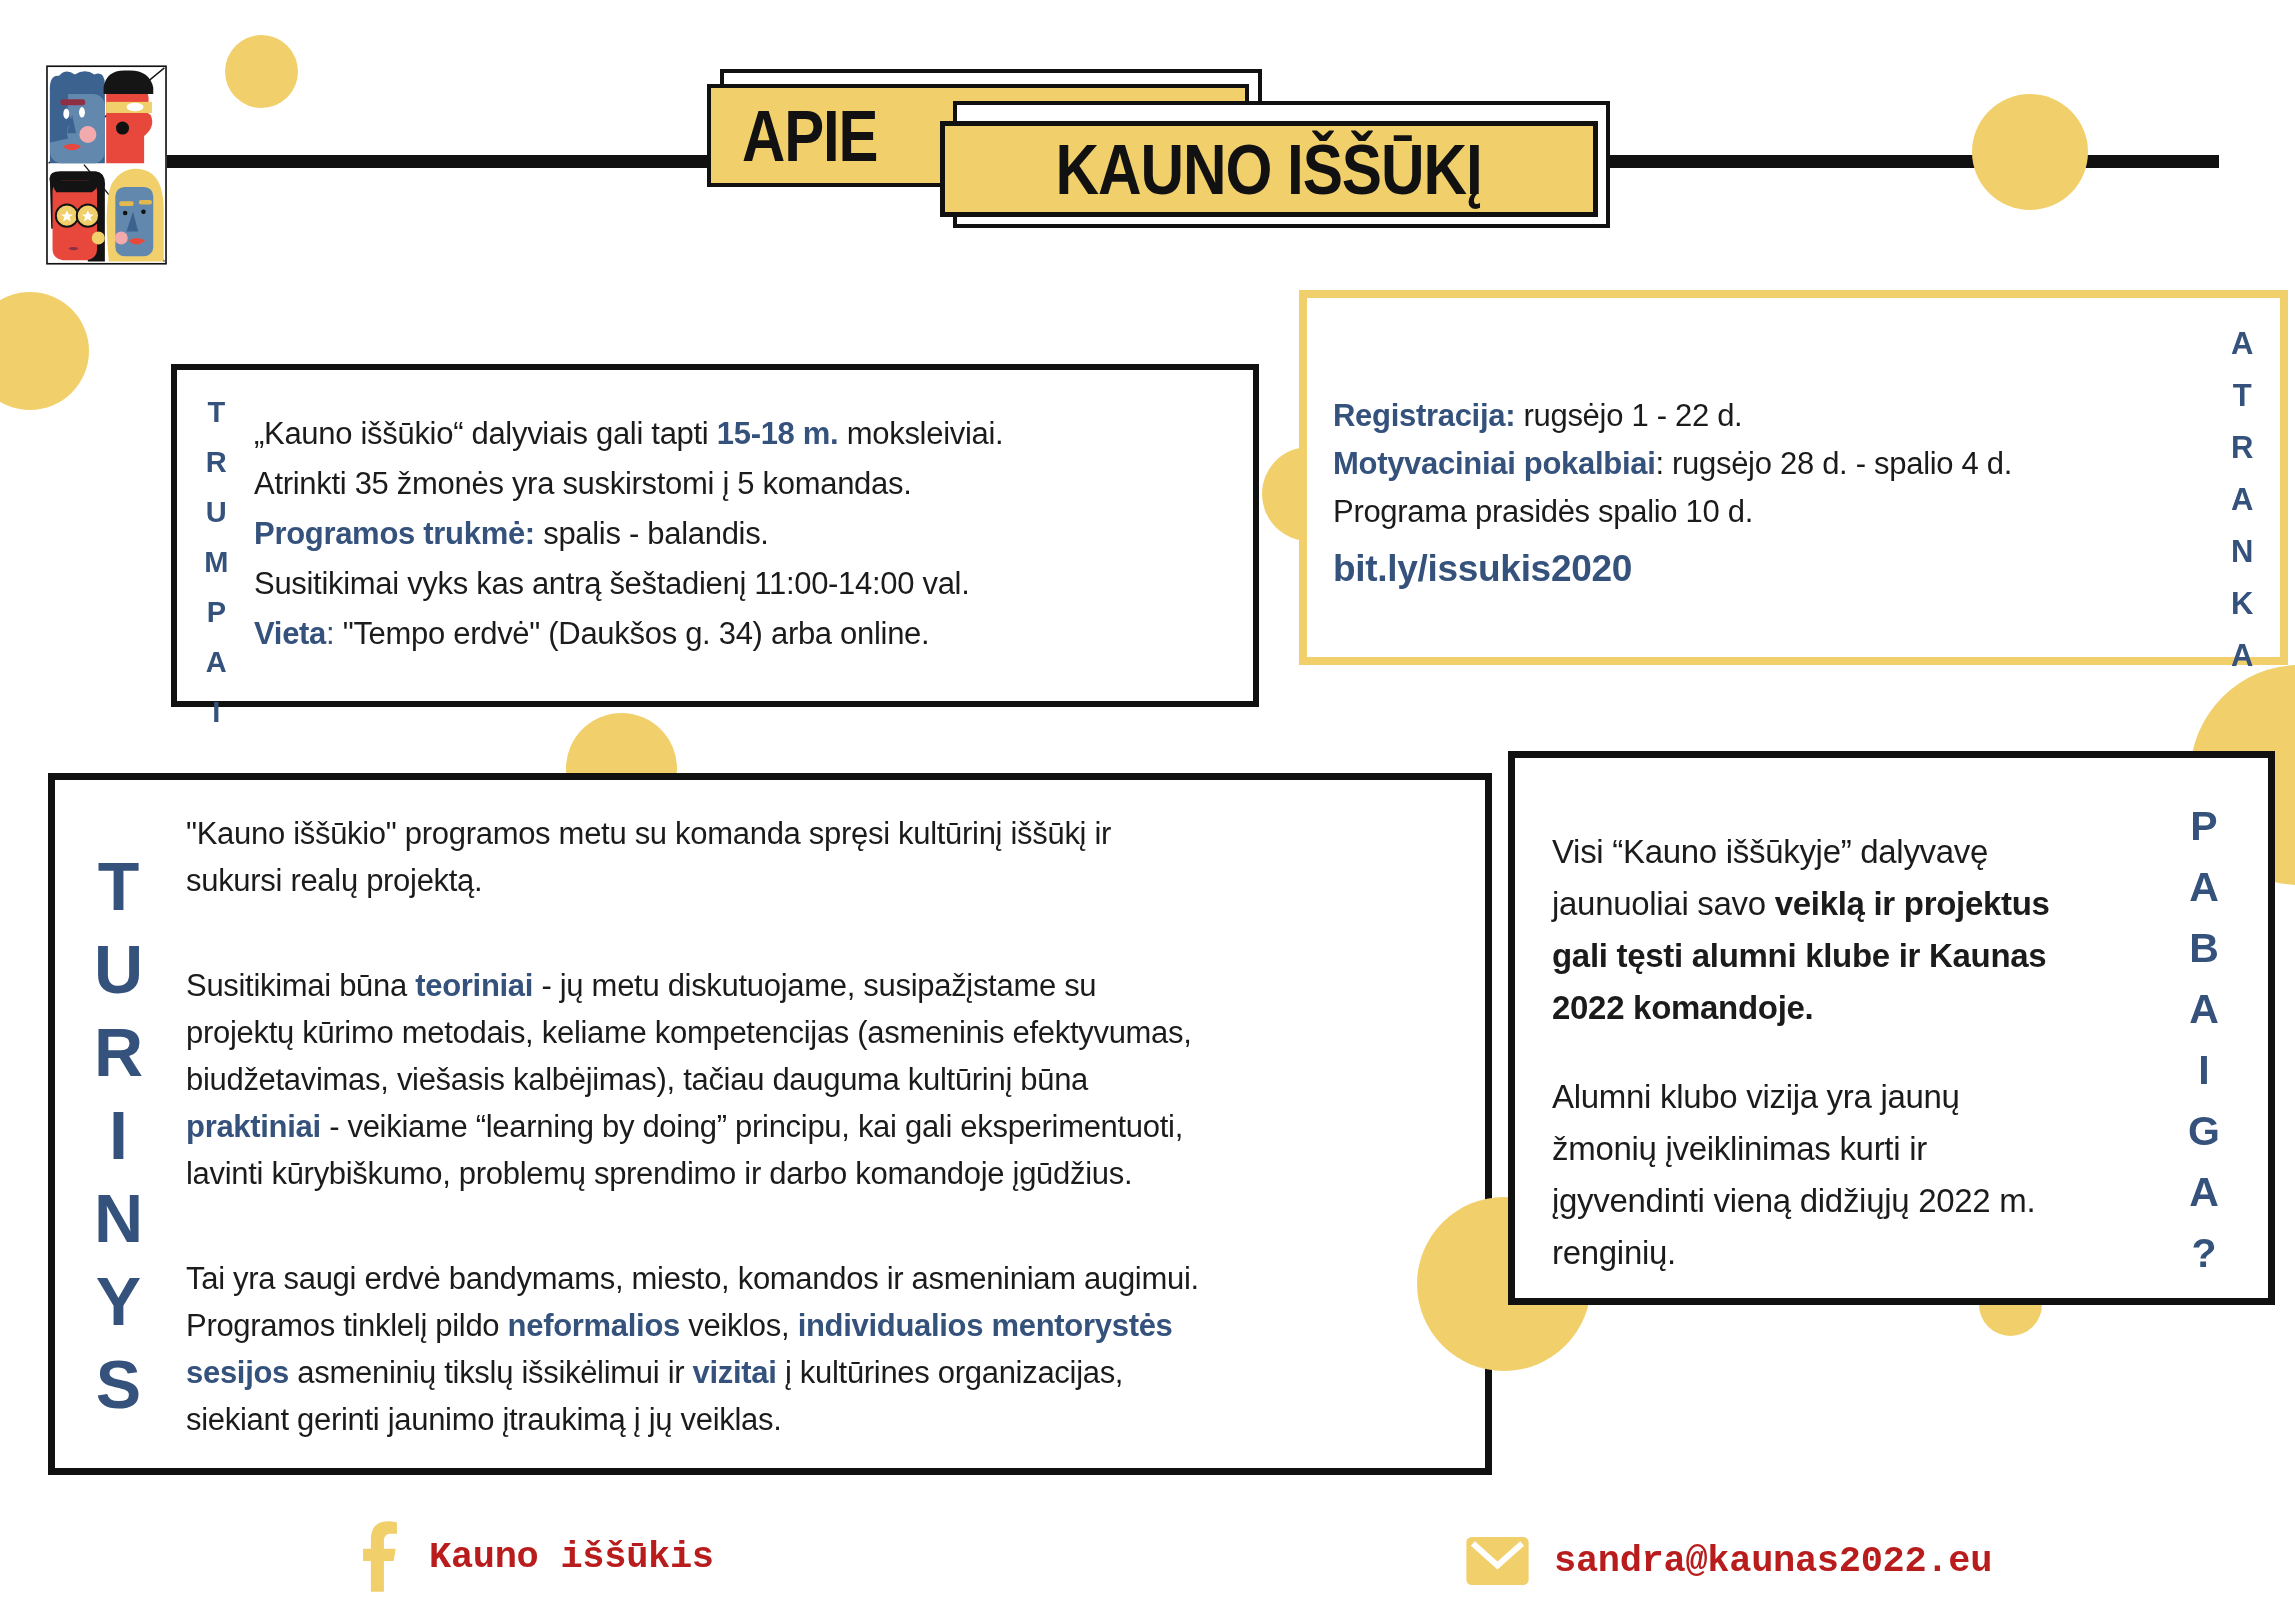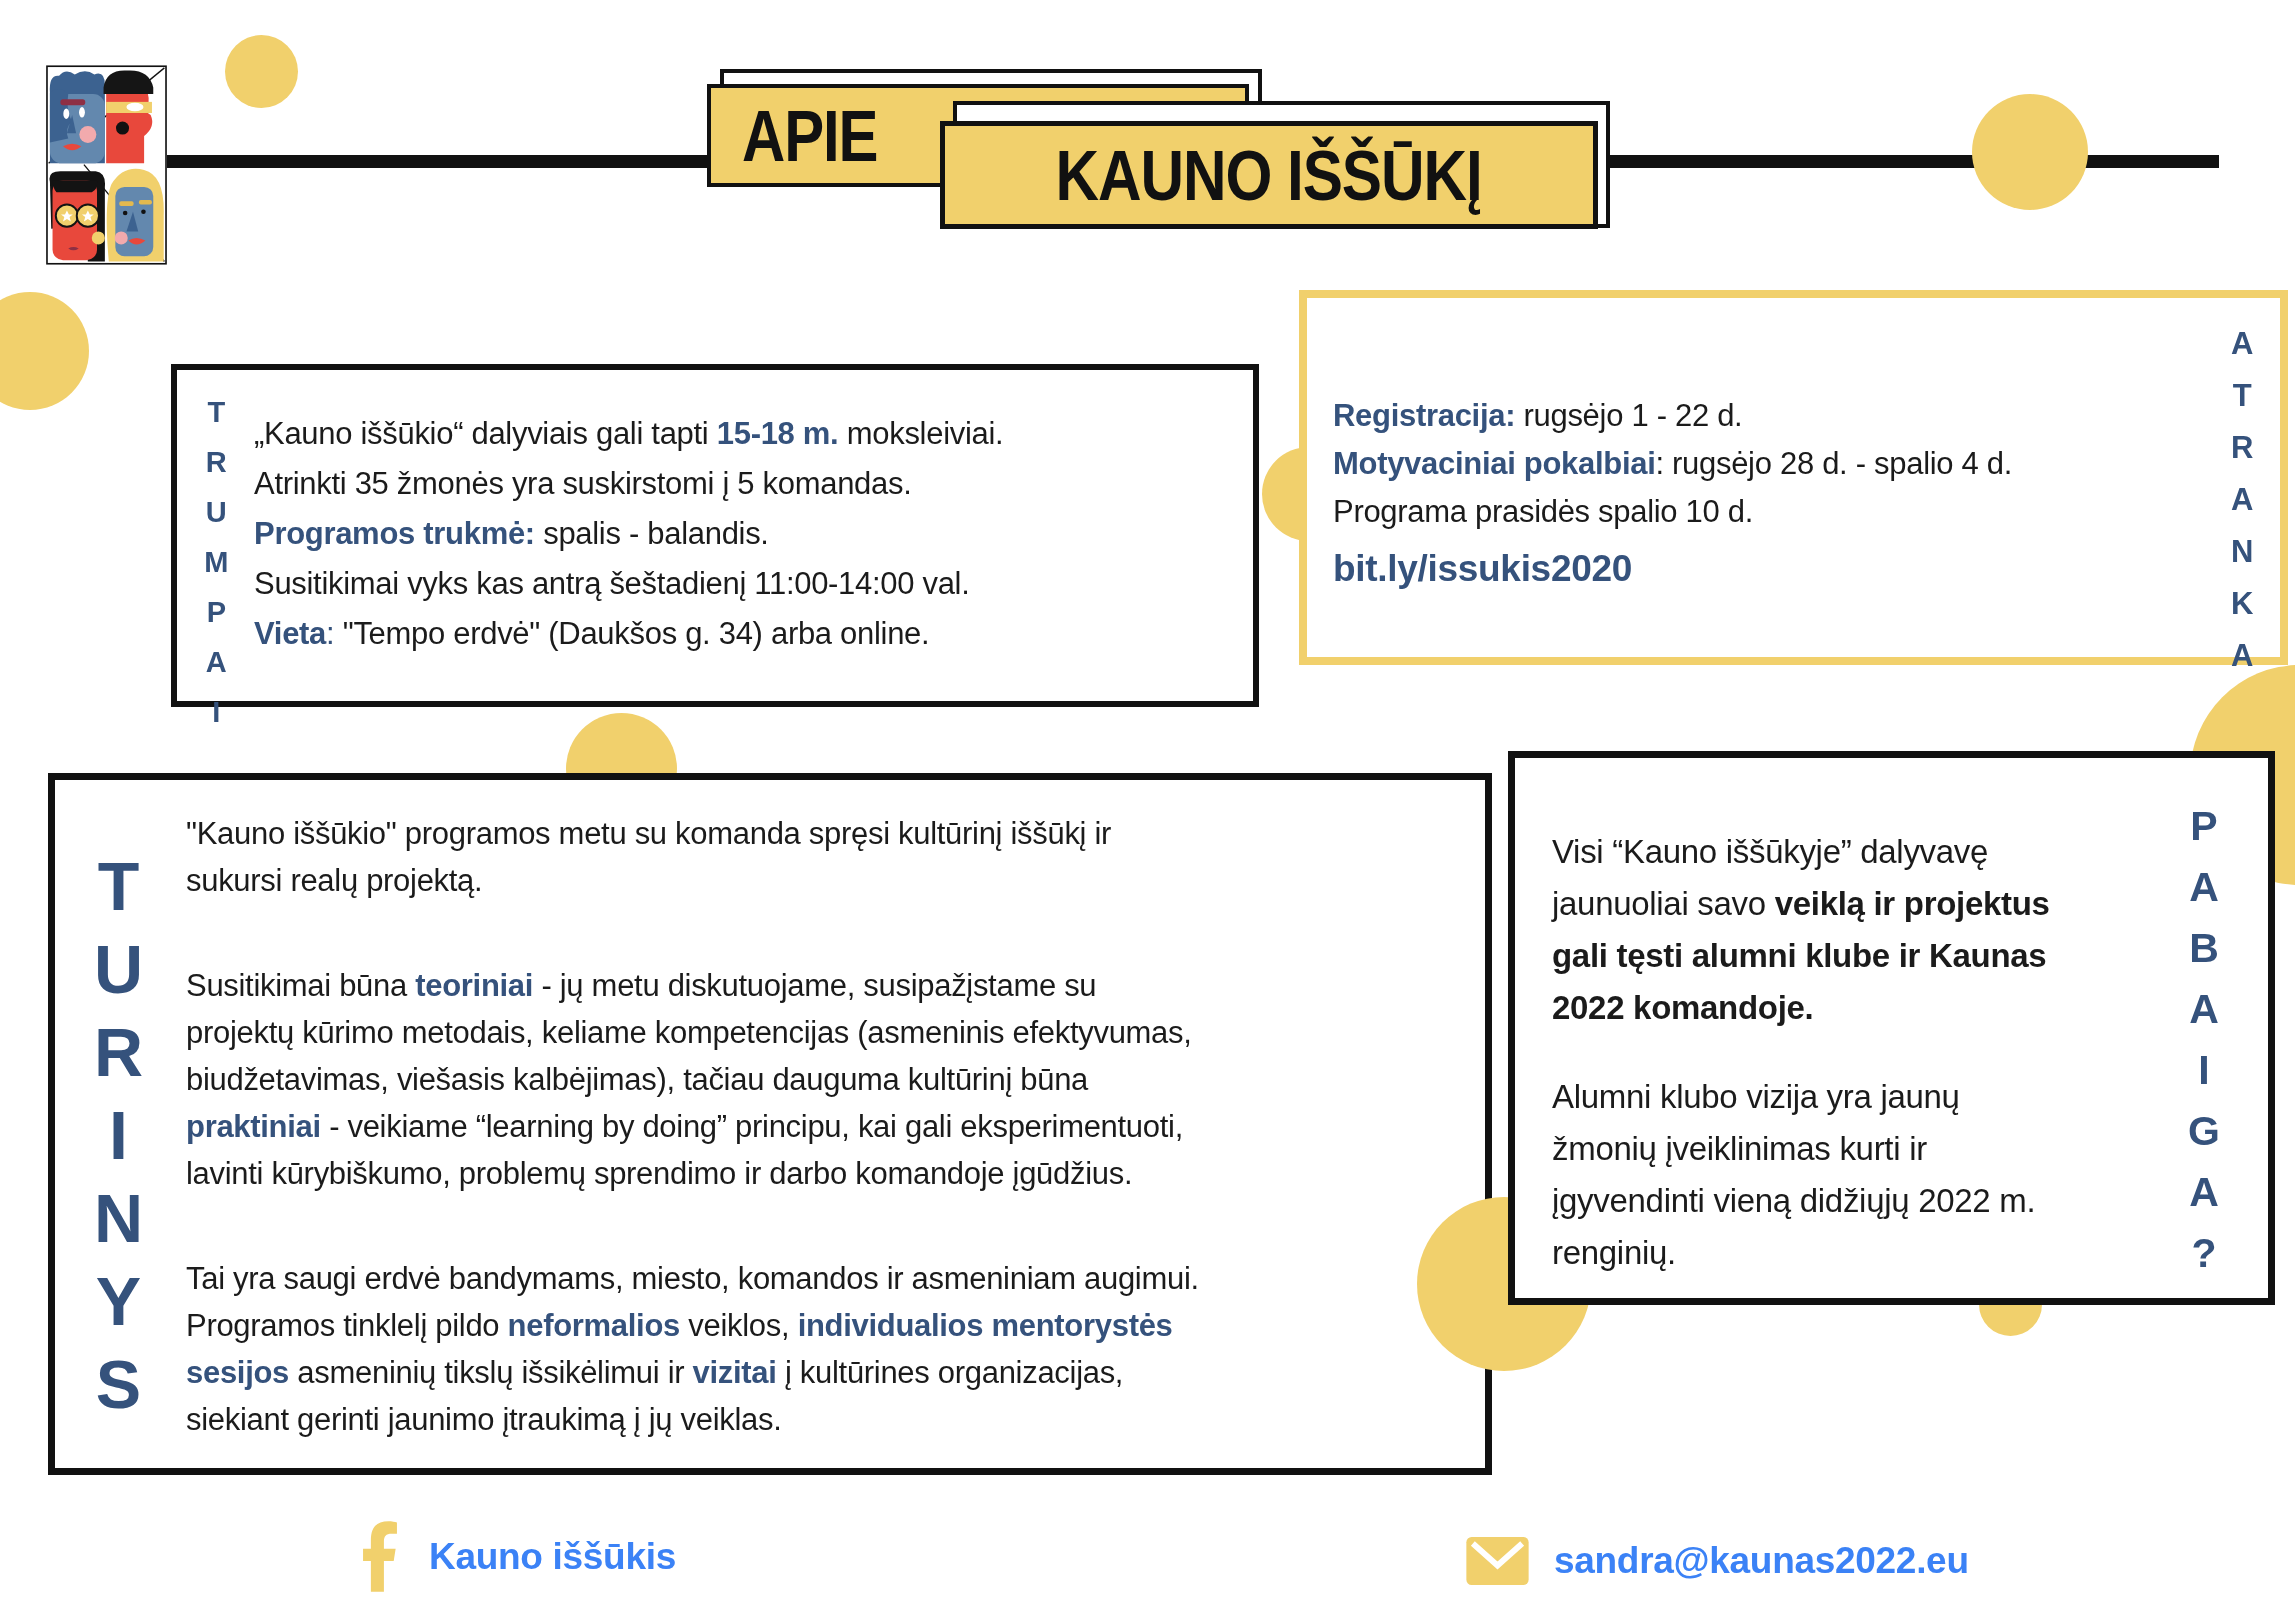--- a/index.html
+++ b/index.html
@@ -25,21 +25,21 @@
   #c5{left:566px;top:713px;width:111px;height:111px;z-index:0;}
   #c6{left:2190px;top:665px;width:220px;height:220px;z-index:0;}
   #c7{left:1417px;top:1197px;width:174px;height:174px;z-index:4;}
   #c8{left:1979px;top:1273px;width:63px;height:63px;z-index:0;}
   
   .hdr-box{position:absolute;box-sizing:border-box;border:4.6px solid var(--ink);}
   #hdr-white1{left:720px;top:69px;width:542px;height:105px;background:#fff;z-index:6;}
   #hdr-yellow1{left:707px;top:84px;width:542px;height:103px;background:var(--yellow);z-index:7;
     display:flex;align-items:center;padding-left:31px;}
   #hdr-white2{left:953px;top:101px;width:657px;height:127px;background:#fff;z-index:8;}
-  #hdr-yellow2{left:940px;top:121px;width:658px;height:108px;background:var(--yellow);z-index:9;
+  #hdr-yellow2{left:940px;top:121px;width:658px;height:96px;background:var(--yellow);z-index:9;
     border-width:5.2px;display:flex;align-items:center;justify-content:center;}
   .display{font-weight:700;color:var(--ink);letter-spacing:-1.3px;white-space:nowrap;}
   #apie-label{font-size:73px;transform:scaleX(0.82);transform-origin:left center;}
   #kauno-label{font-size:71px;transform:scaleX(0.85);transform-origin:center center;}
   
   #illus{position:absolute;left:46px;top:65px;z-index:2;}
   
   .tline{white-space:nowrap;}
   .s-n{}
   .s-b{color:var(--blue);font-weight:700;}
@@ -66,21 +66,21 @@
   #turinys-text{position:absolute;left:131px;top:30px;font-size:31px;line-height:47px;letter-spacing:-0.3px;}
   #turinys-text .para{margin-bottom:58px;}
   
   #pabaiga-box{position:absolute;left:1508px;top:751px;width:767px;height:554px;background:#fff;
     box-sizing:border-box;border:7.9px solid var(--ink);z-index:5;}
   #pabaiga-v{left:666px;top:38px;width:46px;font-size:41px;line-height:61px;}
   #pabaiga-text{position:absolute;left:37px;top:68px;font-size:33px;line-height:52px;letter-spacing:-0.3px;}
   #pabaiga-text .para{margin-bottom:37px;}
   
   .footer-item{position:absolute;display:flex;align-items:center;z-index:3;}
-  .footer-label{font-size:37px;font-weight:700;color:#3b82f6;letter-spacing:-0.3px;white-space:nowrap;}
+  .footer-label{font-size:37px;font-weight:700;color:#b91c1c;letter-spacing:-0.3px;white-space:nowrap;font-family:Liberation Mono, monospace;}
   #f-fb{left:361px;top:1519px;height:75px;gap:30px;}
   #f-ig{left:936px;top:1527px;height:65px;gap:29px;}
   #f-mail{left:1466px;top:1529px;height:63px;gap:25px;}
   .icon{flex:none;display:block;}
 </style>
 </head>
 <body>
 
 <div id="canvas">
 

